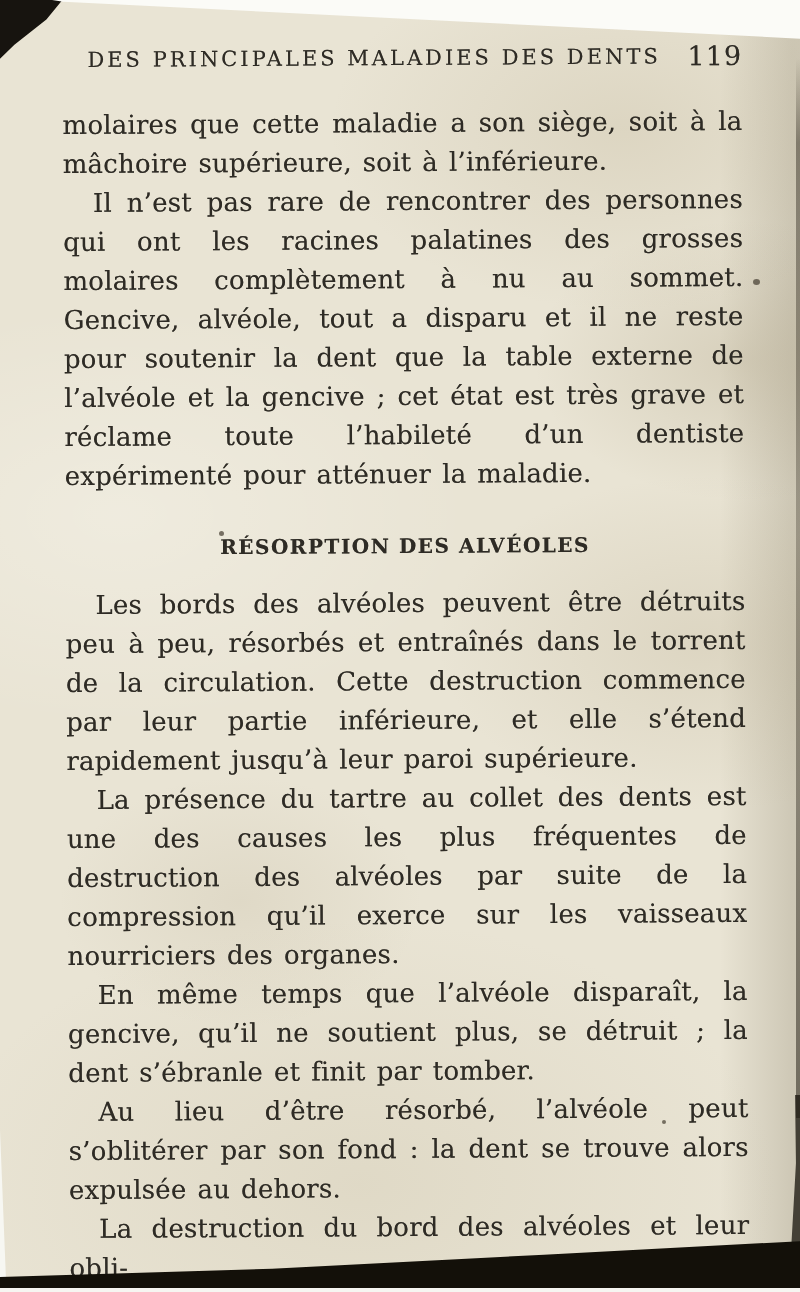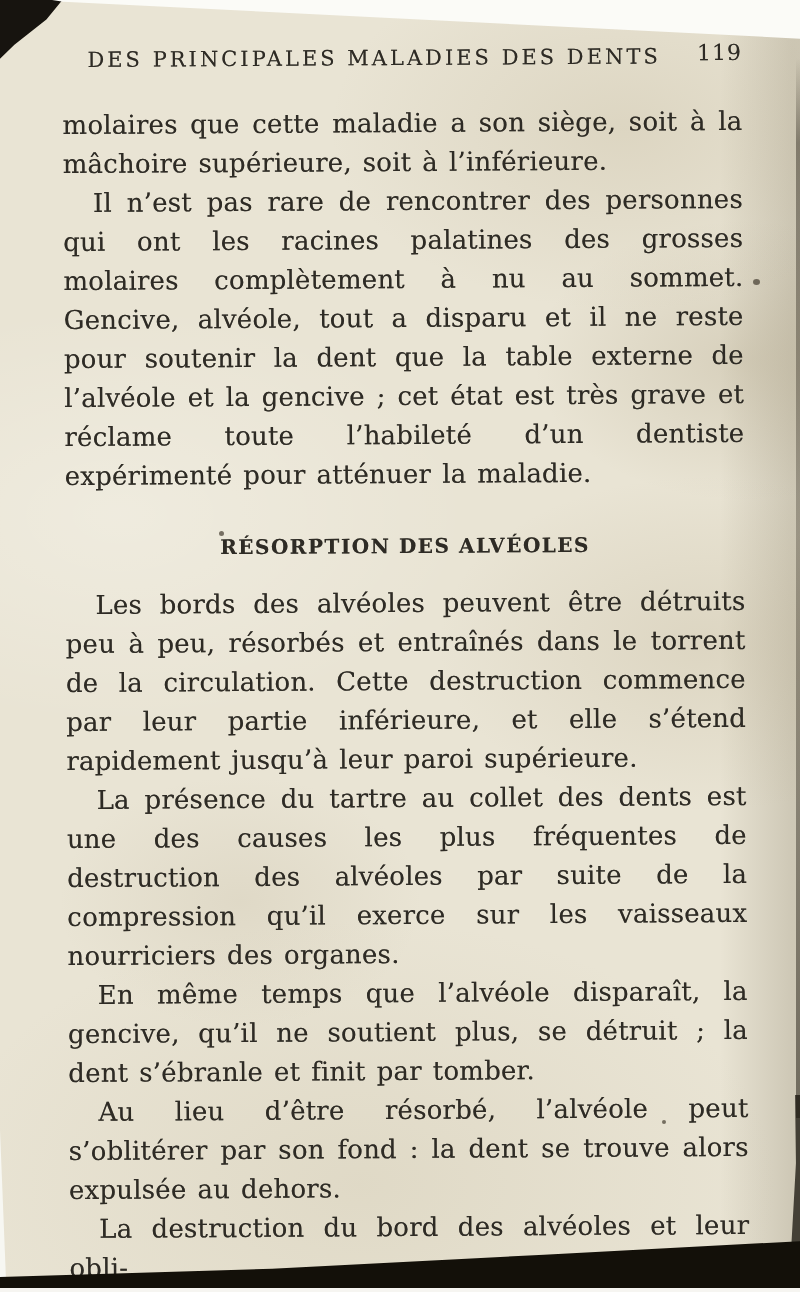--- a/index.html
+++ b/index.html
@@ -51,21 +51,21 @@
     display:block;
     text-align:center;
     font-size:21px;
     letter-spacing:3px;
     padding-right:56px; 
     white-space:nowrap;
   }
   .page-number{
     position:absolute;
     right:0;top:-4px;
-    font-size:22px;
+    font-size:27px;
     letter-spacing:1px;
   }
   .body-text p{
     margin:0;
     font-size:26px;
     line-height:39px;
     text-align:justify;
     word-spacing:2.5px;
     letter-spacing:0.2px;
     text-indent:30px;

